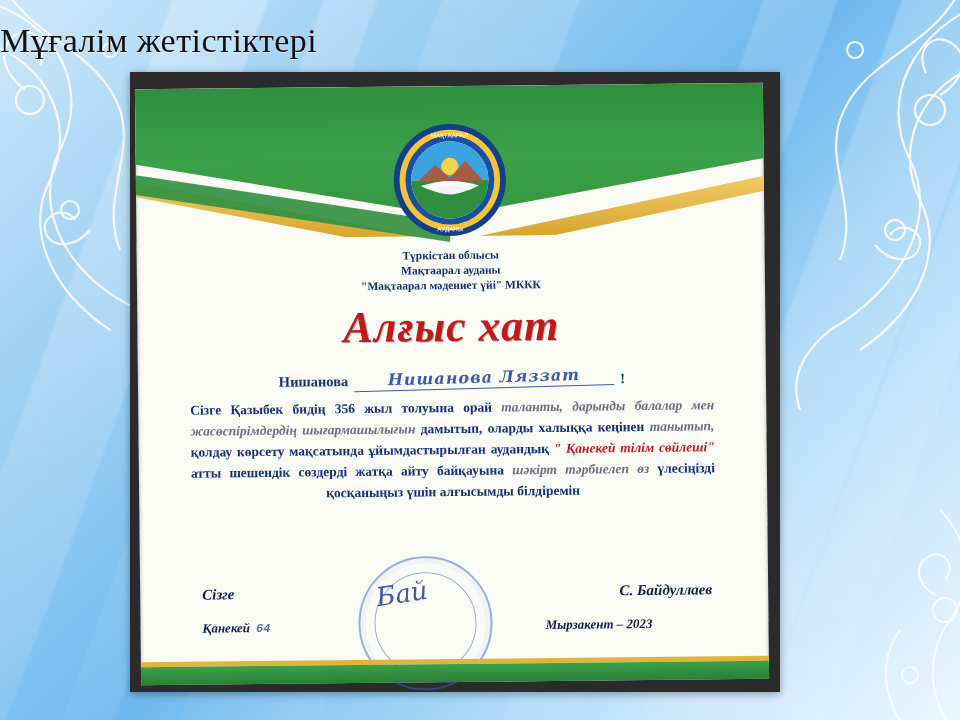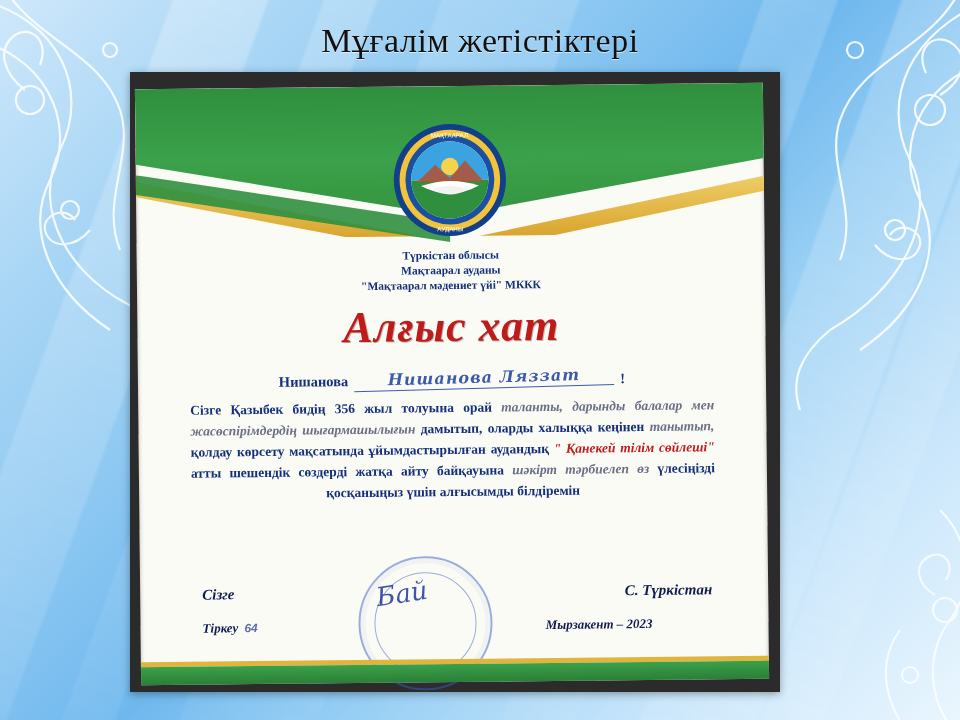--- a/index.html
+++ b/index.html
@@ -42,21 +42,21 @@
   }
   .swirl.left { left: -30px; top: -20px; }
   .swirl.right { right: -40px; top: -10px; }
   .swirl.rightbot { right: -20px; bottom: -40px; }
 
   .slide-title {
     position: absolute;
     top: 22px;
     left: 0;
     width: 960px;
-    text-align: center;
+    text-align: left;
     font-size: 34px;
     color: #111111;
     letter-spacing: 0.5px;
     font-family: "Liberation Serif", serif;
     z-index: 5;
     text-shadow: 0 1px 0 rgba(255,255,255,0.6);
   }
 
   
   .photo {
@@ -255,21 +255,21 @@
     width: 510px;
     display: flex;
     justify-content: space-between;
     align-items: baseline;
     font-size: 13px;
     font-weight: bold;
     font-style: italic;
     color: #101b4e;
   }
   .reg-num {
-    font-family: Liberation Sans, sans-serif;
+    font-family: Liberation Mono, monospace;
     font-style: italic;
     color: #2a3f93;
     opacity: .75;
     font-size: 12px;
     margin-left: 6px;
   }
   .foot-center { margin-right: 60px; }
 </style>
 </head>
 <body>
@@ -362,26 +362,26 @@
         <div class="para">
           <span>Сізге Қазыбек бидің 356 жыл толуына орай </span><span class="gray">таланты, дарынды балалар мен жасөспірімдердің шығармашылығын</span><span> дамытып, оларды халыққа кеңінен </span><span class="gray">танытып,</span><span> қолдау көрсету мақсатында ұйымдастырылған аудандық </span><span class="red">" Қанекей тілім сөйлеші"</span><span>  атты  шешендік  сөздерді  жатқа  айту байқауына </span><span class="gray">шәкірт  тәрбиелеп  өз</span><span> үлесіңізді қосқаныңыз үшін алғысымды білдіремін</span>
         </div>
       </div>
 
       <div class="stamp"></div>
       <div class="sign-scribble">Бай</div>
 
       <div class="sign-row">
         <span>Сізге</span>
-        <span>С. Түркістан</span>
+        <span>С. Байдуллаев</span>
       </div>
 
       <div class="foot-row">
         <span>
-          <span>Тіркеу</span><span class="reg-num">64</span>
+          <span>Қанекей</span><span class="reg-num">64</span>
         </span>
         <span class="foot-center">Мырзакент – 2023</span>
       </div>
 
       <div class="gold-bottom"></div>
       <div class="green-bottom"></div>
     </div>
   </div>
 
 </div>

